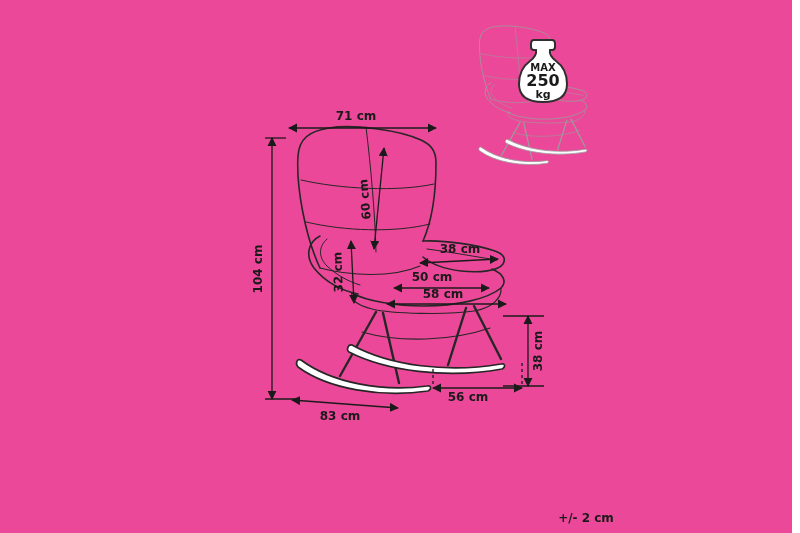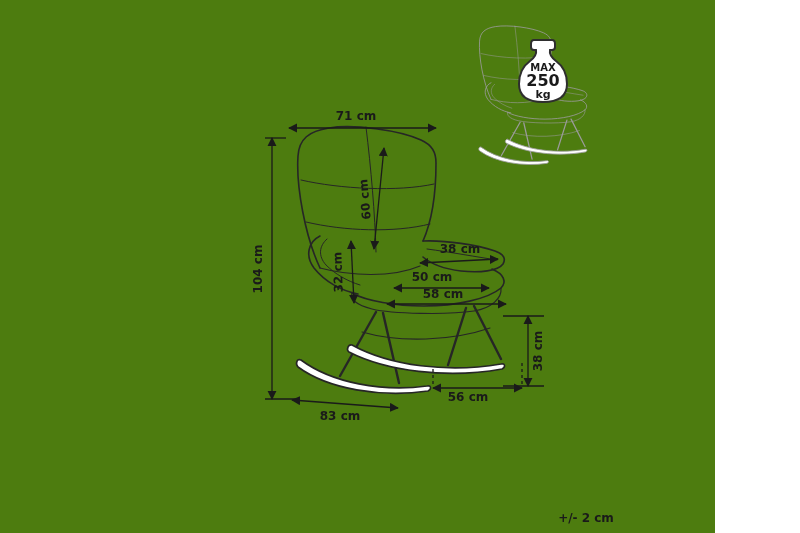--- a/index.html
+++ b/index.html
@@ -1,20 +1,20 @@
 <!DOCTYPE html>
 <html><head>
 <meta charset="utf-8">
 <style>
   html, body { margin: 0; padding: 0; background: #ffffff; }
   .canvas {
     position: relative;
-    width: 715px;
+    width: 792px;
     height: 533px;
-    background: #4d7c0f;
+    background: #ec4899;
     overflow: hidden;
     font-family: "DejaVu Sans", sans-serif;
   }
   svg { display: block; }
   svg text {
     font-family: "DejaVu Sans", sans-serif;
     font-size: 12px;
     font-weight: 700;
     fill: #1a1a1a;
   }

